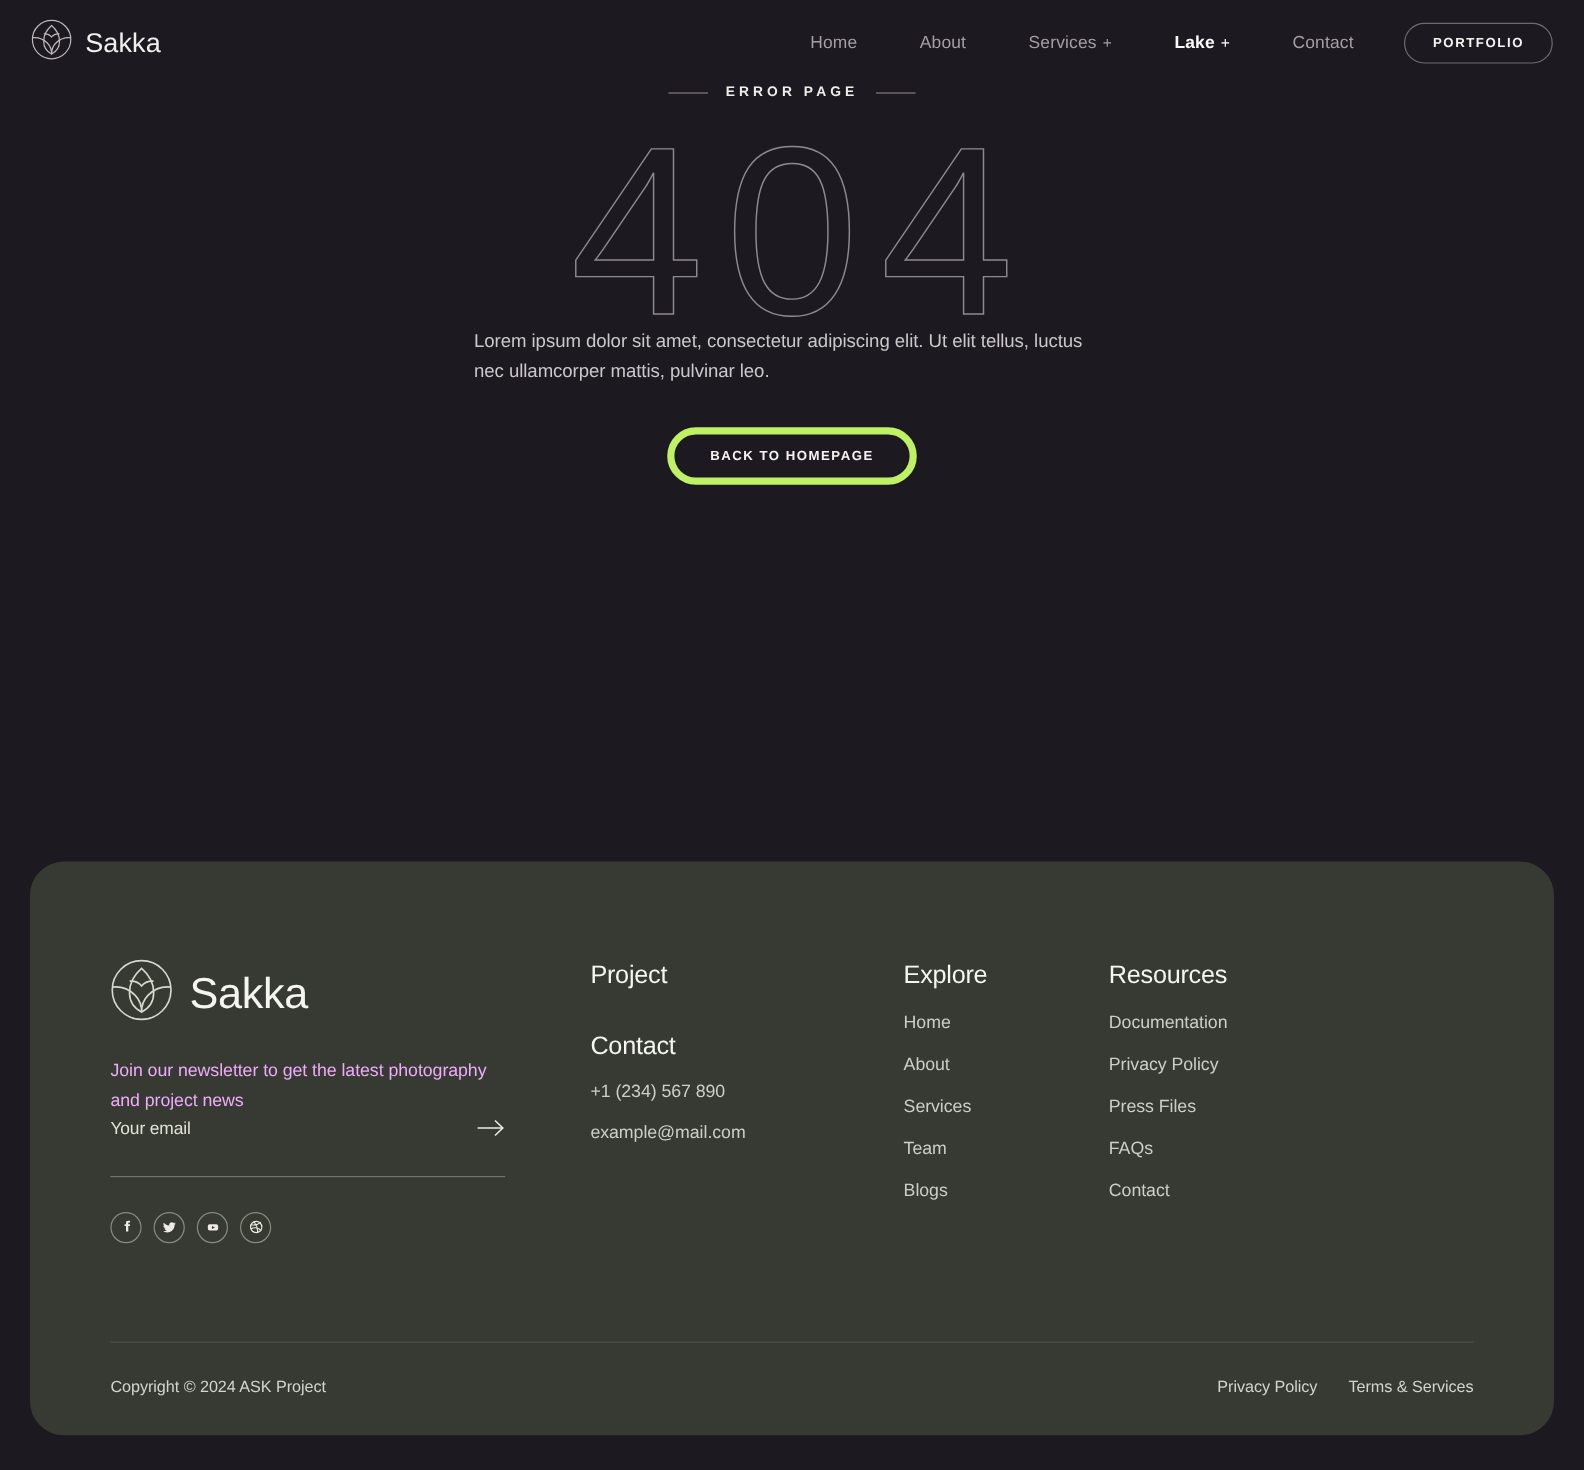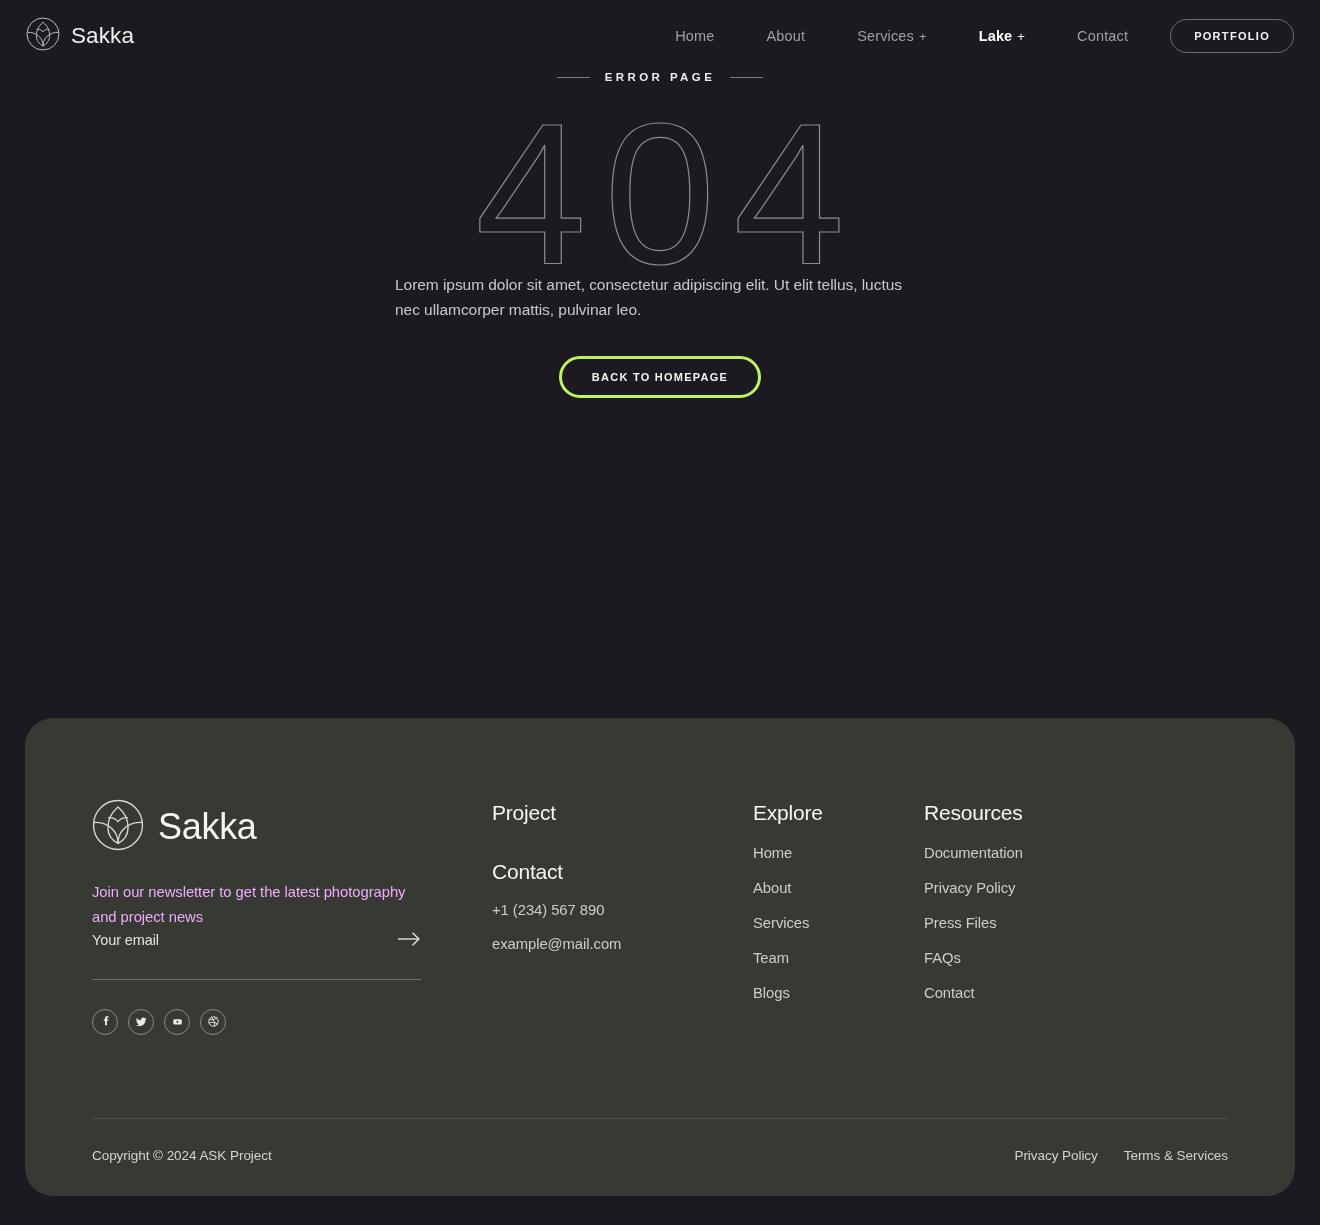--- a/index.html
+++ b/index.html
@@ -136,21 +136,21 @@
     width: 530px;
     text-align: left;
     font-size: 15.5px;
     line-height: 1.62;
     color: #cbc8ca;
     letter-spacing: -.05px;
   }
 
   .home-btn {
     margin-top: 34px;
-    border: 3px solid #bef264;
+    border: 6px solid #bef264;
     border-radius: 100px;
     background: transparent;
     color: #f6f4f2;
     font-size: 11px;
     font-weight: 700;
     letter-spacing: 1.25px;
     padding: 13px 30px 12px;
     cursor: pointer;
     font-family: inherit;
     line-height: 1;

